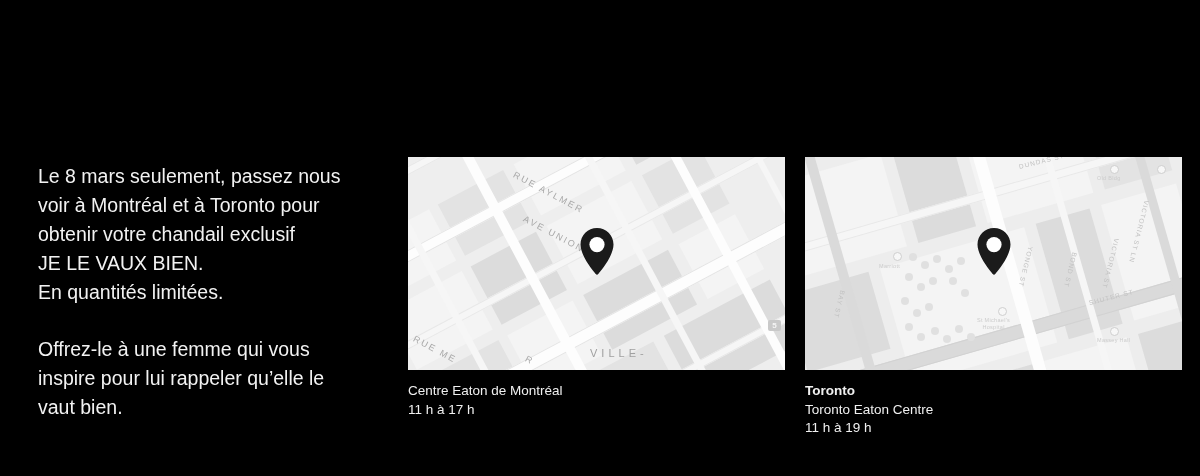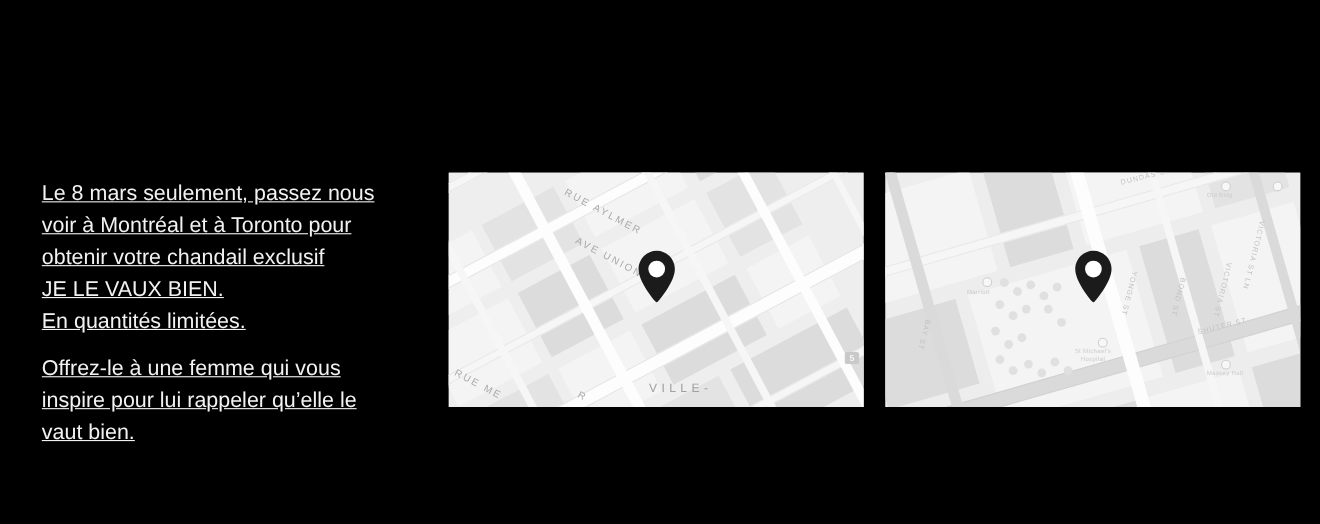--- a/index.html
+++ b/index.html
@@ -40,22 +40,22 @@
   .copy {
     position: absolute;
     left: 38px;
     top: 162px;
     width: 352px;
     font-size: 19.5px;
     line-height: 29px;
     color: #f2f2f2;
     font-weight: 400;
   }
-  .copy .para { white-space: pre-line; text-decoration: underline; }
-  .copy .para + .para { margin-top: 14px; }
+  .copy .para { white-space: pre-line; }
+  .copy .para + .para { margin-top: 28px; }
 
   
   .cards {
     position: absolute;
     left: 408px;
     top: 157px;
     width: 760px;
     display: flex;
     gap: 20px;
   }
@@ -246,20 +246,22 @@
 
         <div class="pin">
           <svg viewBox="0 0 40 52" width="40" height="52" aria-hidden="true">
             <path d="M20 1.5C10.9 1.5 3.5 8.9 3.5 18c0 11.6 13.6 27.6 15.2 29.4a1.7 1.7 0 0 0 2.6 0C22.9 45.6 36.5 29.6 36.5 18 36.5 8.9 29.1 1.5 20 1.5z" fill="#1b1b1b"></path>
             <circle cx="20" cy="18" r="7.6" fill="#ffffff"></circle>
           </svg>
         </div>
       </div>
 
       <div class="caption">
+        <span class="venue">Centre Eaton de Montréal</span>
+        <span class="hours">11 h à 17 h</span>
       </div>
     </div>
 
     <div class="card">
       <div class="map">
         <div class="map-plate" style="background:#ededed;"></div>
 
         <div class="blocks" style="transform:rotate(-16deg);">
           <div class="blk light" style="left:40px;  top:30px;  width:130px; height:96px;"></div>
           <div class="blk dark" style="left:182px; top:30px;  width:60px;  height:96px;"></div>
@@ -335,16 +337,21 @@
         <div class="poi-label" style="left:292px; top:18px;">Old Bldg</div>
 
         <div class="pin">
           <svg viewBox="0 0 40 52" width="40" height="52" aria-hidden="true">
             <path d="M20 1.5C10.9 1.5 3.5 8.9 3.5 18c0 11.6 13.6 27.6 15.2 29.4a1.7 1.7 0 0 0 2.6 0C22.9 45.6 36.5 29.6 36.5 18 36.5 8.9 29.1 1.5 20 1.5z" fill="#1b1b1b"></path>
             <circle cx="20" cy="18" r="7.6" fill="#ffffff"></circle>
           </svg>
         </div>
       </div>
 
+      <div class="caption">
+        <span class="city">Toronto</span>
+        <span class="venue">Toronto Eaton Centre</span>
+        <span class="hours">11 h à 19 h</span>
+      </div>
     </div>
 
   </div>
 </div>
 
 </body></html>

